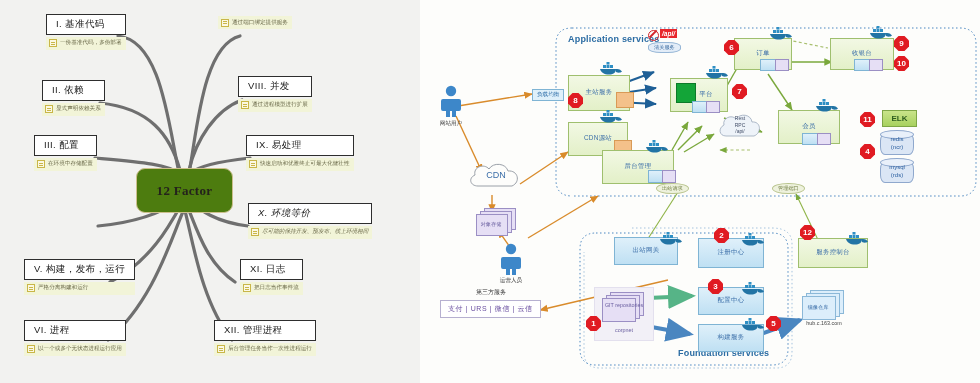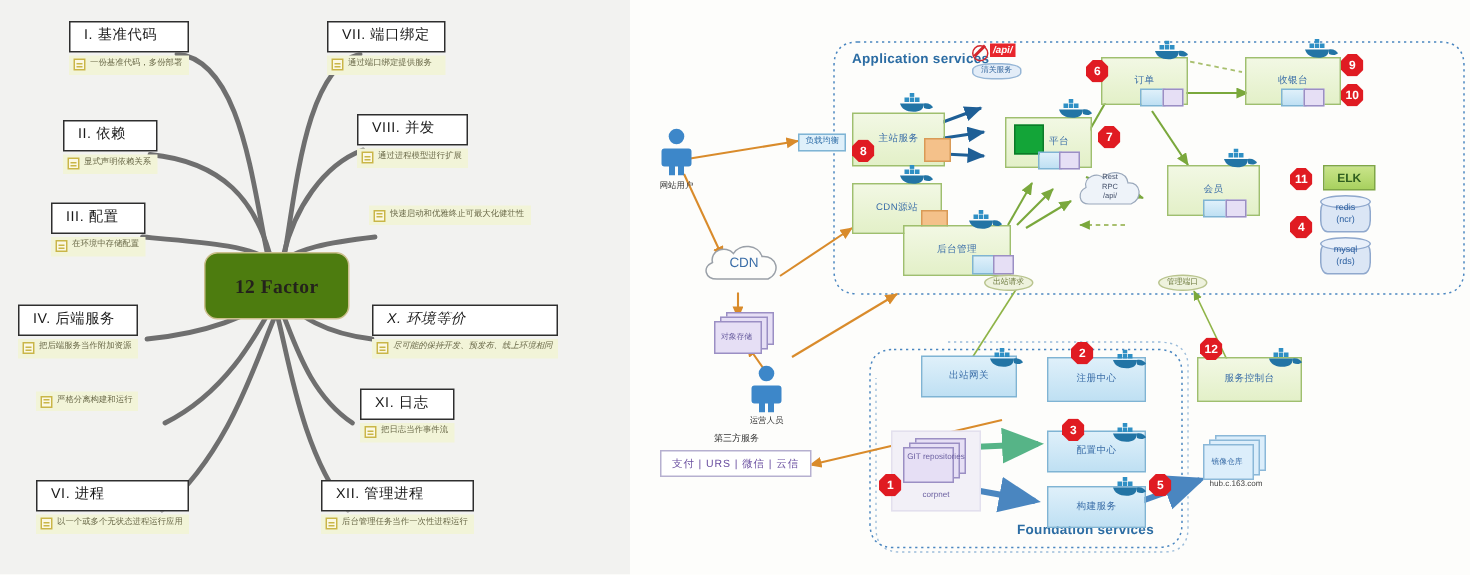--- a/index.html
+++ b/index.html
@@ -175,60 +175,54 @@
     </div>
 
     <div class="mm-node" style="left:34px;top:135px;">
       <div class="mm-title">III. 配置</div>
       <div class="mm-sub">
         <span class="noteico"></span>
         <span>在环境中存储配置</span>
       </div>
     </div>
 
-    <div class="mm-node" style="left:12px;top:203px;">
-      <div class="mm-title">IV. 后端服务</div>
-      <div class="mm-sub">
-        <span class="noteico"></span>
-        <span>把后端服务当作附加资源</span>
-      </div>
-    </div>
 
     <div class="mm-node" style="left:24px;top:259px;">
+      <div class="mm-title">V. 构建，发布，运行</div>
       <div class="mm-sub">
         <span class="noteico"></span>
         <span>严格分离构建和运行</span>
       </div>
     </div>
 
     <div class="mm-node" style="left:24px;top:320px;">
       <div class="mm-title">VI. 进程</div>
       <div class="mm-sub">
         <span class="noteico"></span>
         <span>以一个或多个无状态进程运行应用</span>
       </div>
     </div>
 
     <div class="mm-node" style="left:218px;top:14px;">
-      <div class="mm-title">VII. 端口绑定</div>
       <div class="mm-sub">
         <span class="noteico"></span>
         <span>通过端口绑定提供服务</span>
       </div>
     </div>
 
     <div class="mm-node" style="left:238px;top:76px;">
       <div class="mm-title">VIII. 并发</div>
       <div class="mm-sub">
         <span class="noteico"></span>
         <span>通过进程模型进行扩展</span>
       </div>
     </div>
 
     <div class="mm-node" style="left:246px;top:135px;">
+      <div class="mm-title">IX. 易处理</div>
       <div class="mm-sub">
         <span class="noteico"></span>
         <span>快速启动和优雅终止可最大化健壮性</span>
       </div>
     </div>
 
     <div class="mm-node" style="left:248px;top:203px;font-style:italic;">
       <div class="mm-title">X. 环境等价</div>
       <div class="mm-sub">
         <span class="noteico"></span>

